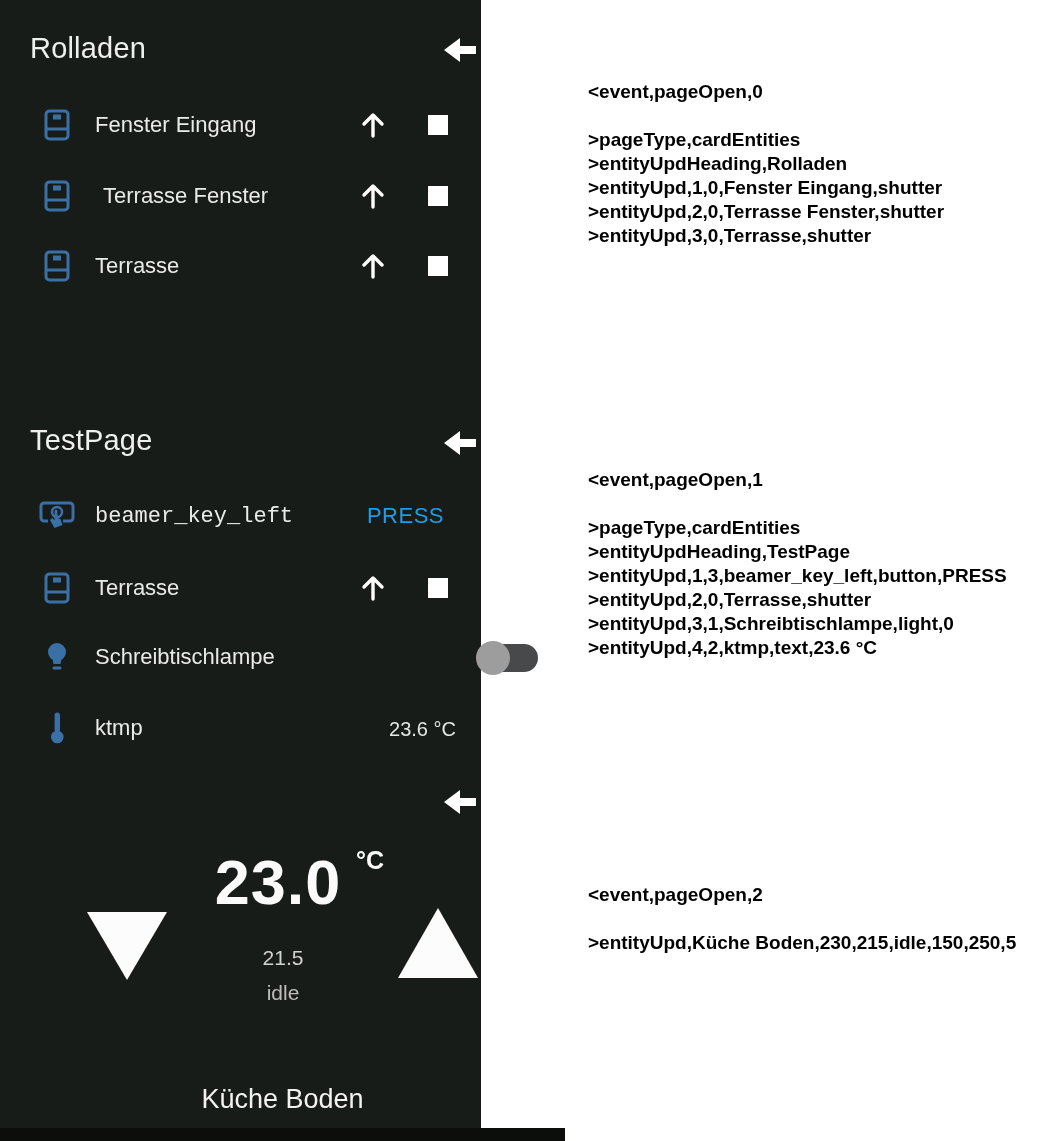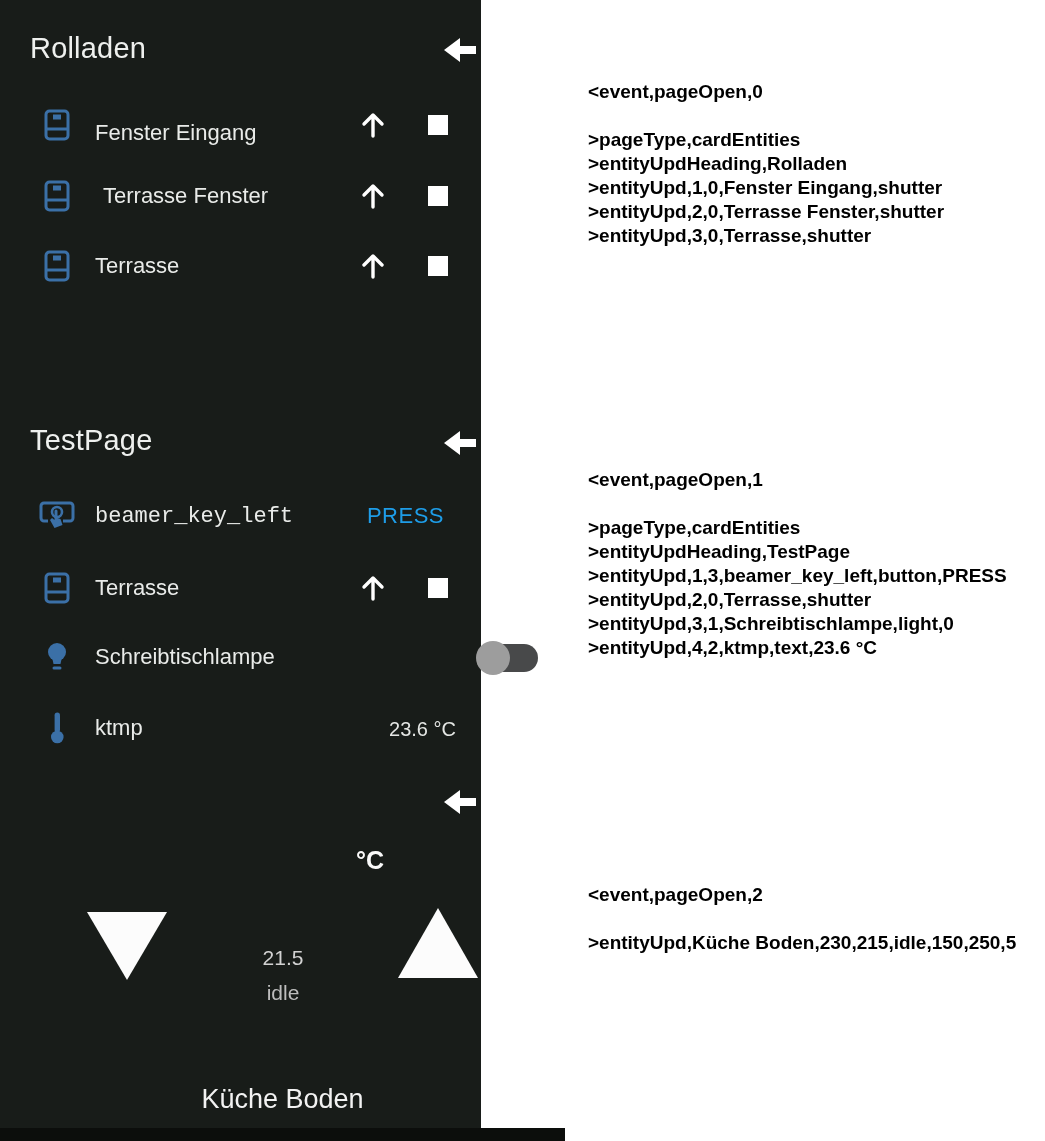--- a/index.html
+++ b/index.html
@@ -84,21 +84,21 @@
     <svg class="abs nav-arrow" style="left:440px; top:34px;" viewBox="0 0 40 32">
         <use href="#icon-arrow-left"></use>
       </svg>
     <svg class="abs nav-arrow" style="left:504px; top:34px;" viewBox="0 0 40 32">
         <use href="#icon-arrow-right"></use>
       </svg>
 
     <svg class="abs" style="left:44px; top:108px; width:26px; height:34px;" viewBox="0 0 26 32">
         <use href="#icon-shutter"></use>
       </svg>
-    <div class="abs entity-label" style="left:95px; top:120px;">Fenster Eingang</div>
+    <div class="abs entity-label" style="left:95px; top:112px;">Fenster Eingang</div>
     <svg class="abs ctl-arrow" style="left:359px; top:110px;" viewBox="0 0 28 30">
         <use href="#icon-arrow-up-thin"></use>
       </svg>
     <div class="abs stop-square" style="left:428px; top:115px;"></div>
     <svg class="abs ctl-arrow" style="left:488px; top:110px;" viewBox="0 0 28 30">
         <use href="#icon-arrow-down-thin"></use>
       </svg>
 
     <svg class="abs" style="left:44px; top:179px; width:26px; height:34px;" viewBox="0 0 26 32">
         <use href="#icon-shutter"></use>
@@ -164,20 +164,21 @@
     <div class="abs entity-label" style="left:95px; top:715px;">ktmp</div>
     <div class="abs text-value" style="right:25px; top:716px;">23.6 °C</div>
 
     <svg class="abs nav-arrow" style="left:440px; top:786px;" viewBox="0 0 40 32">
         <use href="#icon-arrow-left"></use>
       </svg>
     <svg class="abs nav-arrow" style="left:504px; top:786px;" viewBox="0 0 40 32">
         <use href="#icon-arrow-right"></use>
       </svg>
 
+    <div class="abs big-temp" style="left:178px; top:846px;">23.0</div>
     <div class="abs temp-unit" style="left:356px; top:846px;">°C</div>
 
     <div class="abs tri-down" style="left:87px; top:912px;"></div>
     <div class="abs tri-up" style="left:398px; top:908px;"></div>
 
     <div class="abs setpoint" style="left:223px; top:946px;">21.5</div>
     <div class="abs hvac-state" style="left:223px; top:981px;">idle</div>
 
     <div class="abs thermo-title" style="left:0px; top:1084px;">Küche Boden</div>
 

